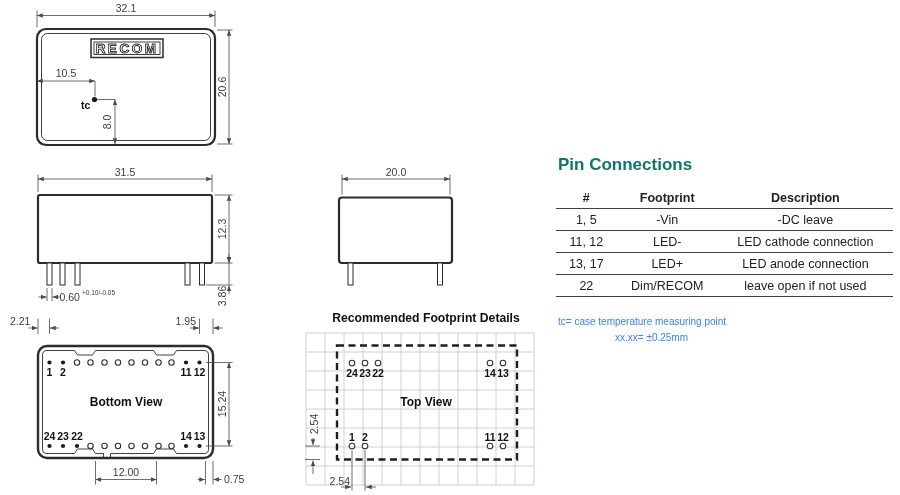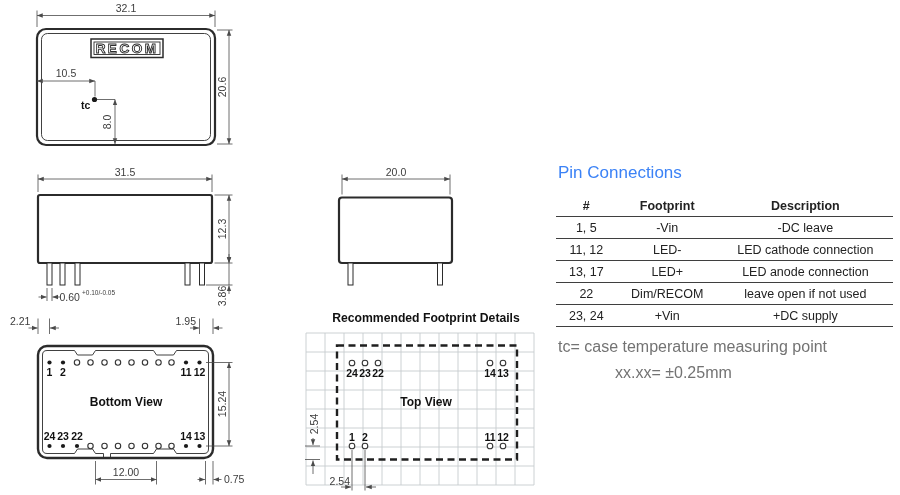--- a/index.html
+++ b/index.html
@@ -16,27 +16,27 @@
   .oc{fill:#ffffff;stroke:#333333;stroke-width:1.1;}
   .fc{fill:#1a1a1a;}
   .dimtxt{font-size:10.5px;fill:#3d3d3d;}
   .dimsup{font-size:6.5px;fill:#3d3d3d;}
   .lbl{font-size:10.5px;font-weight:bold;fill:#111111;}
   .viewlbl{font-size:12px;font-weight:bold;fill:#111111;}
   .sectitle{font-size:12.2px;font-weight:bold;fill:#111111;}
   .logotext{font-size:13.5px;font-weight:bold;letter-spacing:2.5px;
             fill:#ffffff;stroke:#2b2b2b;stroke-width:0.9;}
   .right-panel{position:absolute;left:556px;top:155px;width:344px;color:#1a1a1a;}
-  .right-panel h1{font-size:17px;font-weight:normal;margin:8px 0 12px 2px;color:#3b82f6;}
+  .right-panel h1{font-size:17px;font-weight:bold;margin:0 0 12px 2px;color:#0f766e;}
   table.pins{border-collapse:collapse;width:337px;font-size:12.5px;color:#222;}
   table.pins th{font-weight:bold;font-size:12.5px;}
   table.pins th,table.pins td{text-align:center;padding:4px 0 3px 0;
         border-bottom:1.3px solid #3f3f3f;}
   .col-num{width:18%;} .col-fn{width:30%;} .col-desc{width:52%;}
-  .notes{margin-top:7px;font-size:16px;color:#737373;line-height:1.6;margin-left:2px;}
+  .notes{margin-top:17px;font-size:10px;color:#3b82f6;line-height:1.6;margin-left:2px;}
   .notes .tol-label{display:inline-block;width:70px;}
   .notes .tol2{margin-left:57px;}
 </style>
 </head>
 <body>
 
 <div class="page">
 
 <svg width="552" height="495" viewBox="0 0 552 495">
   <defs>
@@ -226,25 +226,20 @@
       <tr>
         <td>13, 17</td>
         <td>LED+</td>
         <td>LED anode connection</td>
       </tr>
       <tr>
         <td>22</td>
         <td>Dim/RECOM</td>
         <td>leave open if not used</td>
       </tr>
-      <tr>
-        <td>23, 24</td>
-        <td>+Vin</td>
-        <td>+DC supply</td>
-      </tr>
     </tbody>
   </table>
   <div class="notes">
     <div>tc= case temperature measuring point</div>
     <div>
       <span class="tol2">xx.xx= ±0.25mm</span>
     </div>
   </div>
 </div>
 

